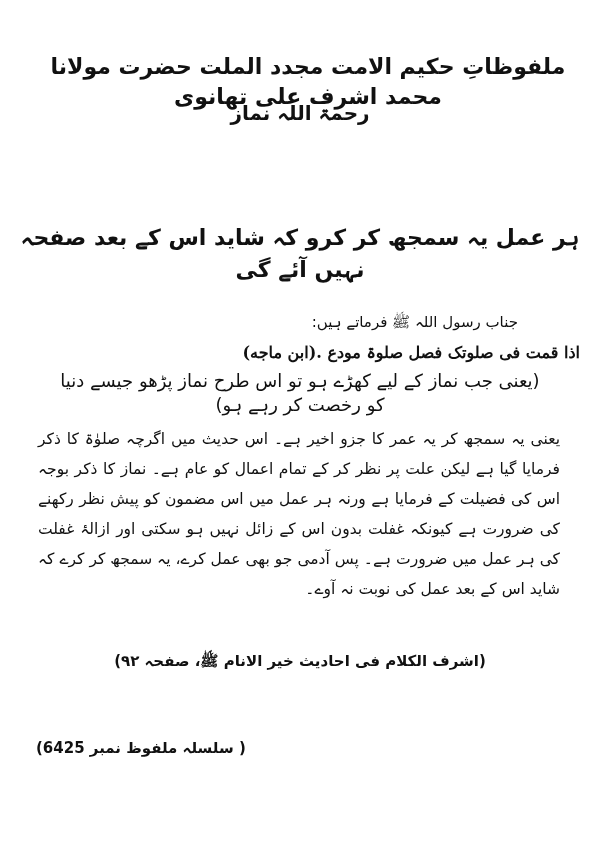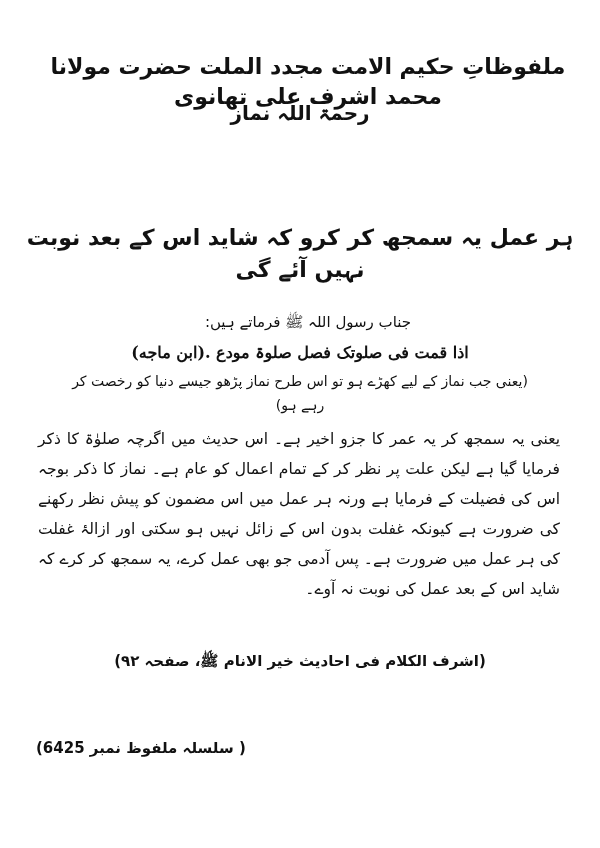--- a/index.html
+++ b/index.html
@@ -20,50 +20,50 @@
   .title2 {
     position: absolute; left: 20px; right: 20px; top: 98px;
     text-align: center; font-size: 20px; font-weight: bold; line-height: 30px;
   }
   .heading {
     position: absolute; left: 20px; right: 20px; top: 222px;
     text-align: center; font-size: 22px; font-weight: bold; line-height: 32px;
   }
   .intro {
     position: absolute; right: 82px; top: 310px; width: 420px;
-    text-align: center; font-size: 15px; line-height: 24px;
+    text-align: right; font-size: 15px; line-height: 24px;
   }
   .arabic {
     position: absolute; left: 20px; right: 20px; top: 340px;
-    text-align: center; font-size: 16px; font-weight: bold; line-height: 26px;
+    text-align: right; font-size: 16px; font-weight: bold; line-height: 26px;
     font-family: "DejaVu Serif", serif;
   }
   .translation {
     position: absolute; left: 60px; right: 60px; top: 369px;
-    text-align: center; font-size: 14px; line-height: 24px;
+    text-align: center; font-size: 18px; line-height: 24px;
   }
   .body-text {
     position: absolute; left: 38px; right: 40px; top: 396px;
     text-align: justify; text-align-last: right; font-size: 15.5px; line-height: 30px; margin-top: 28px;
   }
   .ref {
     position: absolute; left: 20px; right: 20px; top: 648px;
     text-align: center; font-size: 15px; font-weight: bold; line-height: 26px;
   }
   .serial {
     position: absolute; left: 36px; top: 735px;
     font-size: 15px; font-weight: bold; line-height: 26px; text-align: left;
   }
 </style>
 </head>
 <body>
 
 <div class="page">
   <div class="title rtl">ملفوظاتِ حکیم الامت مجدد الملت حضرت مولانا محمد اشرف علی تھانوی</div>
   <div class="title2 rtl">رحمۃ اللہ نماز</div>
-  <div class="heading rtl">ہر عمل یہ سمجھ کر کرو کہ شاید اس کے بعد نوبت نہیں آئے گی</div>
+  <div class="heading rtl">ہر عمل یہ سمجھ کر کرو کہ شاید اس کے بعد صفحہ نہیں آئے گی</div>
   <div class="intro rtl">جناب رسول اللہ ﷺ فرماتے ہیں:</div>
   <div class="arabic rtl">اذا قمت فی صلوتک فصل صلوۃ مودع .(ابن ماجه)</div>
   <div class="translation rtl">(یعنی جب نماز کے لیے کھڑے ہو تو اس طرح نماز پڑھو جیسے دنیا کو رخصت کر رہے ہو)</div>
   <div class="body-text rtl">یعنی یہ سمجھ کر یہ عمر کا جزو اخیر ہے۔ اس حدیث میں اگرچہ صلوٰۃ کا ذکر فرمایا گیا ہے لیکن علت پر نظر کر کے تمام اعمال کو عام ہے۔ نماز کا ذکر بوجہ اس کی فضیلت کے فرمایا ہے ورنہ ہر عمل میں اس مضمون کو پیش نظر رکھنے کی ضرورت ہے کیونکہ غفلت بدون اس کے زائل نہیں ہو سکتی اور ازالۂ غفلت کی ہر عمل میں ضرورت ہے۔ پس آدمی جو بھی عمل کرے، یہ سمجھ کر کرے کہ شاید اس کے بعد عمل کی نوبت نہ آوے۔</div>
   <div class="ref rtl">(اشرف الکلام فی احادیث خیر الانام ﷺ، صفحہ ۹۲)</div>
   <div class="serial rtl">( سلسلہ ملفوظ نمبر 6425)</div>
 </div>
 
 </body></html>

